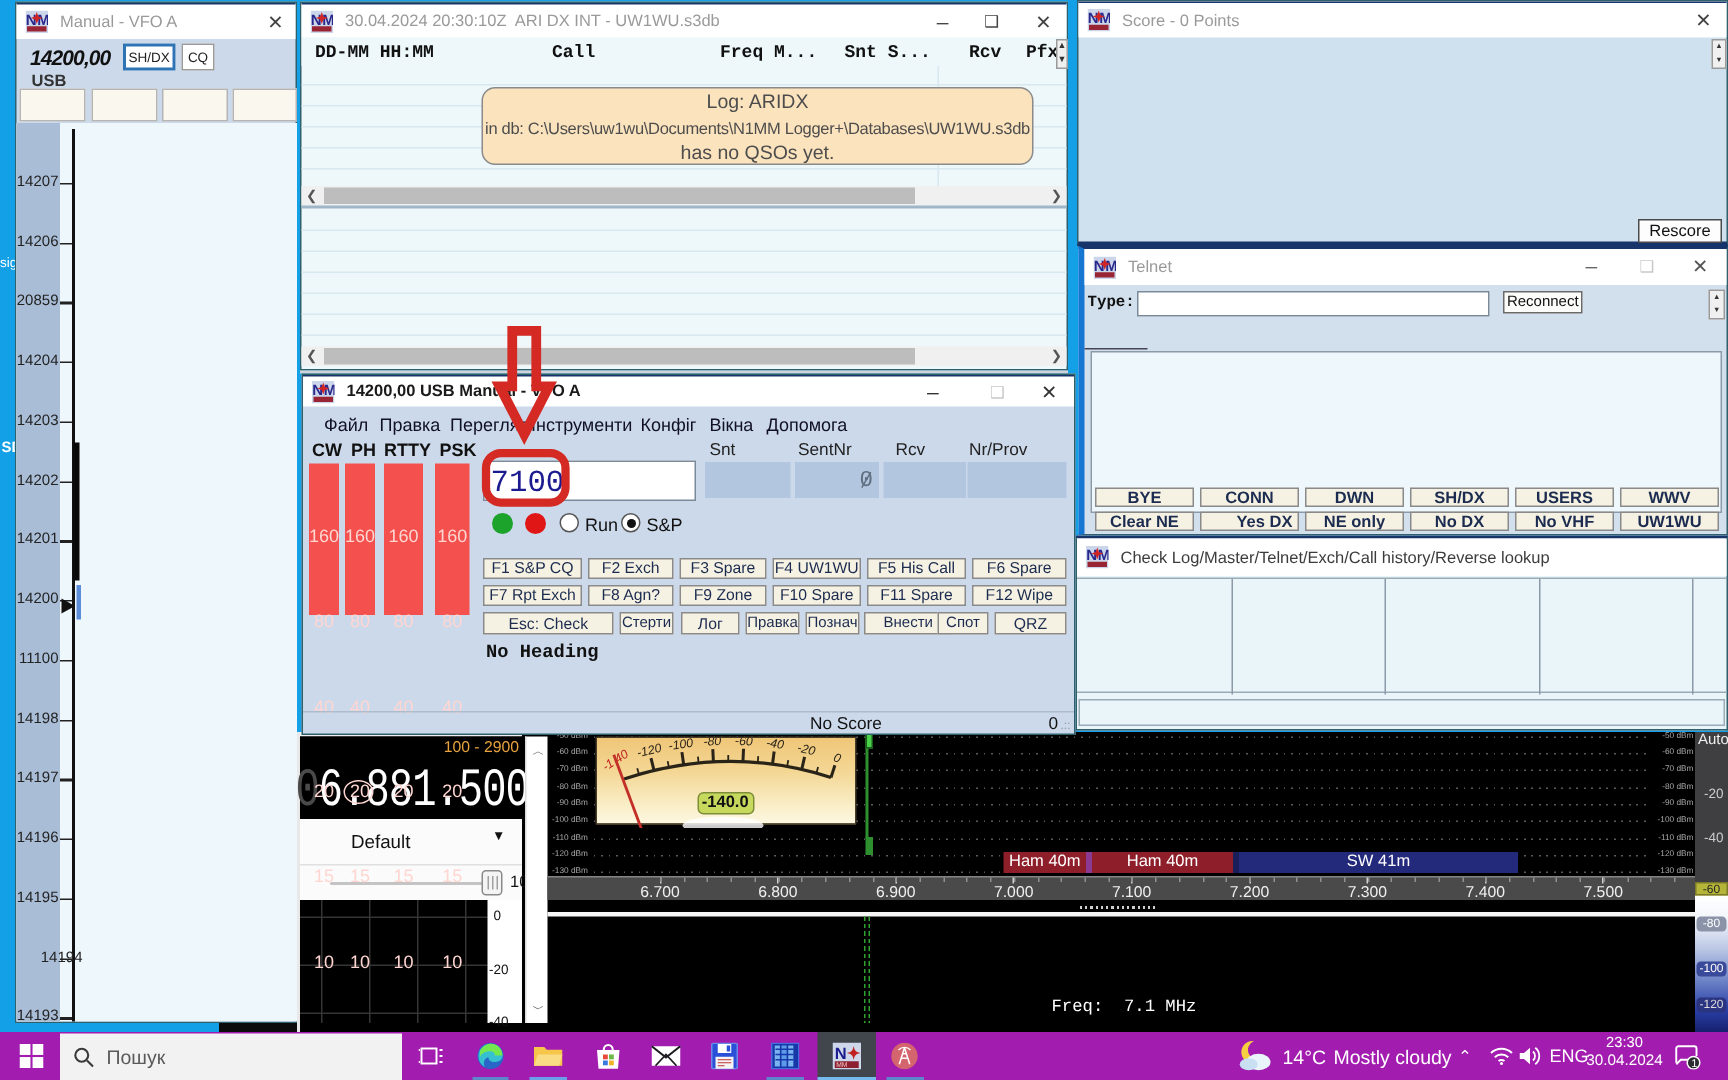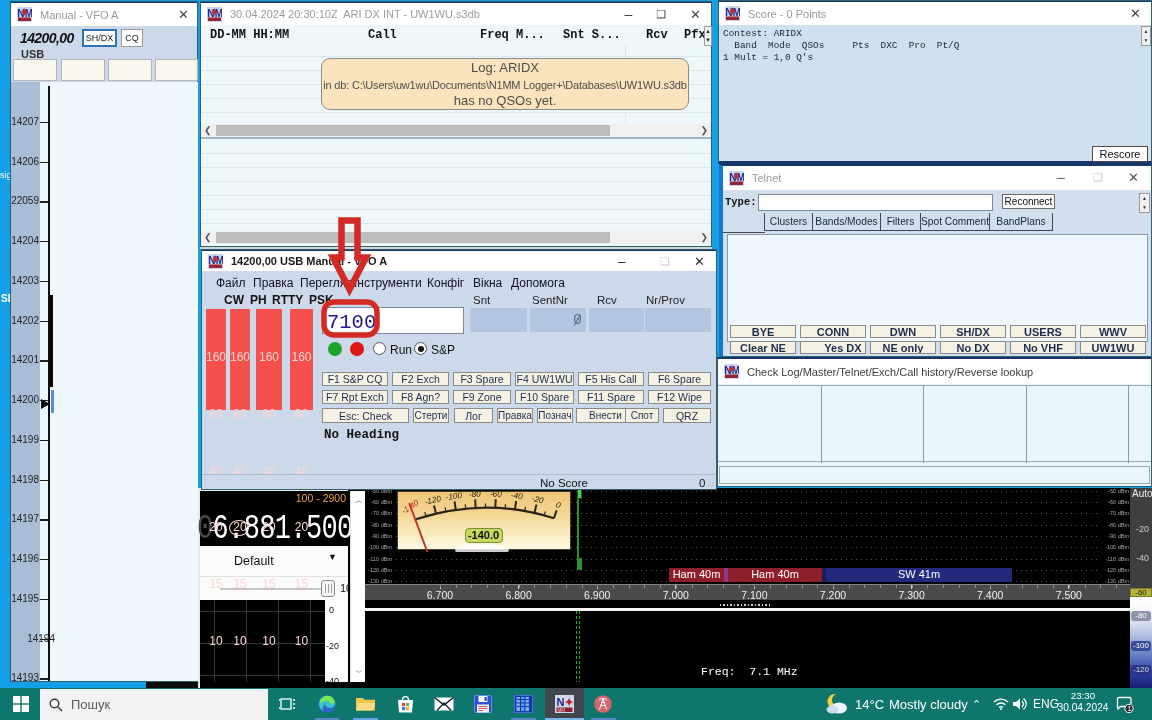--- a/index.html
+++ b/index.html
@@ -57,33 +57,33 @@
 
     <div class="abs" style="left:174px;top:84px;width:12px;height:22px;background:#f0f0f0;border:1px solid #9a9a9a;font-size:6px;text-align:center;color:#333;line-height:10px;">▲<br>▼</div>
 
     <div class="abs" style="left:0px;top:80px;width:187px;height:599px;background:#eef7fb;">
       <div class="abs" style="left:0;top:0;width:29px;height:599px;background:#a9bdd6;"></div>
       <div class="abs" style="left:37px;top:4px;width:1.5px;height:595px;background:#111;"></div>
       <div class="abs" style="left:0;top:33.9px;width:28px;text-align:right;font-size:10px;color:#222;">14207</div>
       <div class="abs" style="left:29px;top:39.9px;width:8px;height:1.2px;background:#222;"></div>
       <div class="abs" style="left:0;top:73.7px;width:28px;text-align:right;font-size:10px;color:#222;">14206</div>
       <div class="abs" style="left:29px;top:79.7px;width:8px;height:1.2px;background:#222;"></div>
-      <div class="abs" style="left:0;top:113.4px;width:28px;text-align:right;font-size:10px;color:#222;">22059</div>
+      <div class="abs" style="left:0;top:113.4px;width:28px;text-align:right;font-size:10px;color:#222;">20859</div>
       <div class="abs" style="left:29px;top:119.4px;width:8px;height:1.2px;background:#222;"></div>
       <div class="abs" style="left:0;top:153.2px;width:28px;text-align:right;font-size:10px;color:#222;">14204</div>
       <div class="abs" style="left:29px;top:159.2px;width:8px;height:1.2px;background:#222;"></div>
       <div class="abs" style="left:0;top:192.9px;width:28px;text-align:right;font-size:10px;color:#222;">14203</div>
       <div class="abs" style="left:29px;top:198.9px;width:8px;height:1.2px;background:#222;"></div>
       <div class="abs" style="left:0;top:232.6px;width:28px;text-align:right;font-size:10px;color:#222;">14202</div>
       <div class="abs" style="left:29px;top:238.6px;width:8px;height:1.2px;background:#222;"></div>
       <div class="abs" style="left:0;top:272.4px;width:28px;text-align:right;font-size:10px;color:#222;">14201</div>
       <div class="abs" style="left:29px;top:278.4px;width:8px;height:1.2px;background:#222;"></div>
       <div class="abs" style="left:0;top:312.1px;width:28px;text-align:right;font-size:10px;color:#222;">14200</div>
       <div class="abs" style="left:29px;top:318.1px;width:8px;height:1.2px;background:#222;"></div>
-      <div class="abs" style="left:0;top:351.9px;width:28px;text-align:right;font-size:10px;color:#222;">14199</div>
+      <div class="abs" style="left:0;top:351.9px;width:28px;text-align:right;font-size:10px;color:#222;">11100</div>
       <div class="abs" style="left:29px;top:357.9px;width:8px;height:1.2px;background:#222;"></div>
       <div class="abs" style="left:0;top:391.6px;width:28px;text-align:right;font-size:10px;color:#222;">14198</div>
       <div class="abs" style="left:29px;top:397.6px;width:8px;height:1.2px;background:#222;"></div>
       <div class="abs" style="left:0;top:431.4px;width:28px;text-align:right;font-size:10px;color:#222;">14197</div>
       <div class="abs" style="left:29px;top:437.4px;width:8px;height:1.2px;background:#222;"></div>
       <div class="abs" style="left:0;top:471.1px;width:28px;text-align:right;font-size:10px;color:#222;">14196</div>
       <div class="abs" style="left:29px;top:477.1px;width:8px;height:1.2px;background:#222;"></div>
       <div class="abs" style="left:0;top:510.9px;width:28px;text-align:right;font-size:10px;color:#222;">14195</div>
       <div class="abs" style="left:29px;top:516.9px;width:8px;height:1.2px;background:#222;"></div>
       <div class="abs" style="left:0;top:550.6px;width:44px;text-align:right;font-size:10px;color:#222;">14194</div>
@@ -161,23 +161,20 @@
             <rect width="15" height="15" fill="#ccd6ea"></rect>
             <text x="0.2" y="9.5" font-size="10" font-weight="bold" fill="#28288c" font-family="Liberation Sans">N</text>
             <text x="7.8" y="9.5" font-size="10" font-weight="bold" fill="#28288c" font-family="Liberation Sans">M</text>
             <path d="M 7.5 1 L 8.6 4 L 11.5 5 L 8.6 6 L 7.5 9 L 6.4 6 L 3.5 5 L 6.4 4 Z" fill="#d02525"></path>
             <rect x="1" y="10.5" width="13" height="3.5" fill="#992433"></rect>
           </svg>
         </div>
       <div class="ttext">Score - 0 Points</div>
       <div style="margin-left:auto;margin-right:10px;color:#444;font-size:13px;">✕</div>
     </div>
-    <pre class="mono" style="position:absolute;left:4px;top:27px;font-size:9.4px;line-height:12px;color:#1a2433;">Contest: ARIDX
-  Band  Mode  QSOs     Pts  DXC  Pro  Pt/Q
-1 Mult = 1,0 Q's</pre>
     <div class="abs" style="left:422px;top:25px;width:10px;height:20px;background:#f0f0f0;border:1px solid #9a9a9a;font-size:5px;text-align:center;color:#333;line-height:9px;">▲<br>▼</div>
     <div class="abs" style="left:373px;top:145px;width:56px;height:16px;background:#fdfdfd;border:1px solid #4a4a4a;font-size:11px;color:#111;text-align:center;line-height:15px;">Rescore</div>
   </div>
 
   <div class="win" id="telnet" style="left:719px; top:164px; width:433px; height:193px; background:#d2dfec; border-left:4px solid #1677d2; border-top:2px solid #17356b;">
     <div class="tbar" style="height:24px;border-top:none;">
       <div class="nm">
           <svg width="15" height="15" viewBox="0 0 15 15">
             <rect width="15" height="15" fill="#ccd6ea"></rect>
             <text x="0.2" y="9.5" font-size="10" font-weight="bold" fill="#28288c" font-family="Liberation Sans">N</text>
@@ -190,27 +187,20 @@
       <span class="abs" style="left:334px;top:3px;color:#666;font-size:14px;">–</span>
       <span class="abs" style="left:370px;top:5px;color:#c9c9c9;font-size:11px;">❑</span>
       <span class="abs" style="left:405px;top:4px;color:#555;font-size:13px;">✕</span>
     </div>
     <div class="abs mono" style="left:2px;top:30px;font-size:10.5px;font-weight:bold;color:#111;">Type:</div>
     <div class="abs" style="left:0px;top:65.5px;width:42px;height:1.5px;background:#445;"></div>
     <div class="abs" style="left:35px;top:28px;width:235px;height:17px;background:#fff;border:1px solid #7a8a99;"></div>
     <div class="abs" style="left:279px;top:28px;width:53px;height:15px;background:#fcfcfa;border:1px solid #6a6a6a;font-size:10px;color:#111;text-align:center;line-height:14px;">Reconnect</div>
     <div class="abs" style="left:416px;top:27px;width:11px;height:20px;background:#f0f0f0;border:1px solid #9a9a9a;font-size:5px;text-align:center;color:#333;line-height:9px;">▲<br>▼</div>
 
-    <div class="abs" style="left:0px;top:47px;width:429px;height:19px;font-size:10.2px;color:#16243f;white-space:nowrap;">
-      <div class="abs" style="left:41px;top:0;width:48px;height:18px;border-left:1.5px solid #445;border-bottom:1.5px solid #445;text-align:center;line-height:17px;">Clusters</div>
-      <div class="abs" style="left:89px;top:0;width:68px;height:18px;border-left:1.5px solid #445;border-bottom:1.5px solid #445;text-align:center;line-height:17px;">Bands/Modes</div>
-      <div class="abs" style="left:157px;top:0;width:40px;height:18px;border-left:1.5px solid #445;border-bottom:1.5px solid #445;text-align:center;line-height:17px;">Filters</div>
-      <div class="abs" style="left:197px;top:0;width:69px;height:18px;border-left:1.5px solid #445;border-bottom:1.5px solid #445;text-align:center;line-height:17px;">Spot Comment</div>
-      <div class="abs" style="left:266px;top:0;width:64px;height:18px;border-left:1.5px solid #445;border-bottom:1.5px solid #445;border-right:1.5px solid #445;text-align:center;line-height:17px;">BandPlans</div>
-    </div>
     <div class="abs" style="left:4px;top:68px;width:421px;height:108px;background:#eef7fb;border:1px solid #8a9aa8;"></div>
 
     <div class="btn tb" style="left:7px;top:159px;">BYE</div>
     <div class="btn tb" style="left:77px;top:159px;text-align:center;">CONN</div>
     <div class="btn tb" style="left:147px;top:159px;">DWN</div>
     <div class="btn tb" style="left:217px;top:159px;">SH/DX</div>
     <div class="btn tb" style="left:287px;top:159px;">USERS</div>
     <div class="btn tb" style="left:357px;top:159px;">WWV</div>
     <div class="btn tb" style="left:7px;top:175px;">Clear NE</div>
     <div class="btn tb" style="left:77px;top:175px;padding-left:20px;">Yes DX</div>
@@ -461,21 +451,21 @@
     <div style="position:absolute;left:0;top:21px;width:428px;height:22px;font-size:12px;color:#101028;">
       <span class="abs" style="left:14px;top:5px;">Файл</span>
       <span class="abs" style="left:51px;top:5px;">Правка</span>
       <span class="abs" style="left:98px;top:5px;">Перегляд</span>
       <span class="abs" style="left:152px;top:5px;">Інструменти</span>
       <span class="abs" style="left:225px;top:5px;">Конфіг</span>
       <span class="abs" style="left:271px;top:5px;">Вікна</span>
       <span class="abs" style="left:309px;top:5px;">Допомога</span>
     </div>
 
-    <div style="position:absolute;left:16px;top:43px;width:200px;height:15px;font-size:12px;font-weight:bold;color:#111;">
+    <div style="position:absolute;left:0;top:43px;width:200px;height:15px;font-size:12px;font-weight:bold;color:#111;">
       <span class="abs" style="left:6px;">CW</span>
       <span class="abs" style="left:32px;">PH</span>
       <span class="abs" style="left:54px;">RTTY</span>
       <span class="abs" style="left:91px;">PSK</span>
     </div>
 
     <div class="bandcol" style="left:4px;">
         <i>160</i>
         <i>80</i>
         <i>40</i>
@@ -558,21 +548,21 @@
       <span class="abs" style="left:497px;top:2px;font-size:11.5px;color:#111;">0</span>
       <span class="abs" style="left:505px;top:4px;font-size:8px;color:#8a98a8;">.::</span>
     </div>
   </div>
 
   <svg class="abs" style="left:315px;top:210px;" width="70" height="135" viewBox="0 0 70 135">
     <path d="M 26.5 10.5 L 42.5 10.5 L 42.5 47.5 L 51 47.5 L 34.5 79.5 L 18 47.5 L 26.5 47.5 Z" fill="none" stroke="#d42a23" stroke-width="6.5" stroke-linejoin="miter"></path>
     <rect x="9" y="92" width="53" height="33" rx="10" fill="none" stroke="#d42a23" stroke-width="5.5"></rect>
   </svg>
 
-  <div class="abs" id="taskbar" style="left:0px; top:688px; width:1152px; height:32px; background:#0f766e;">
+  <div class="abs" id="taskbar" style="left:0px; top:688px; width:1152px; height:32px; background:#a21caf;">
 
     <svg class="abs" style="left:13px;top:8px;" width="16" height="16" viewBox="0 0 16 16">
       <rect x="0" y="0" width="7.3" height="7.3" fill="#fff"></rect>
         <rect x="8.7" y="0" width="7.3" height="7.3" fill="#fff"></rect>
       <rect x="0" y="8.7" width="7.3" height="7.3" fill="#fff"></rect>
         <rect x="8.7" y="8.7" width="7.3" height="7.3" fill="#fff"></rect>
     </svg>
 
     <div class="abs" style="left:40px;top:1px;width:228px;height:31px;background:#f2f2f2;">
       <svg class="abs" style="left:9px;top:9px;" width="14" height="14" viewBox="0 0 14 14">

